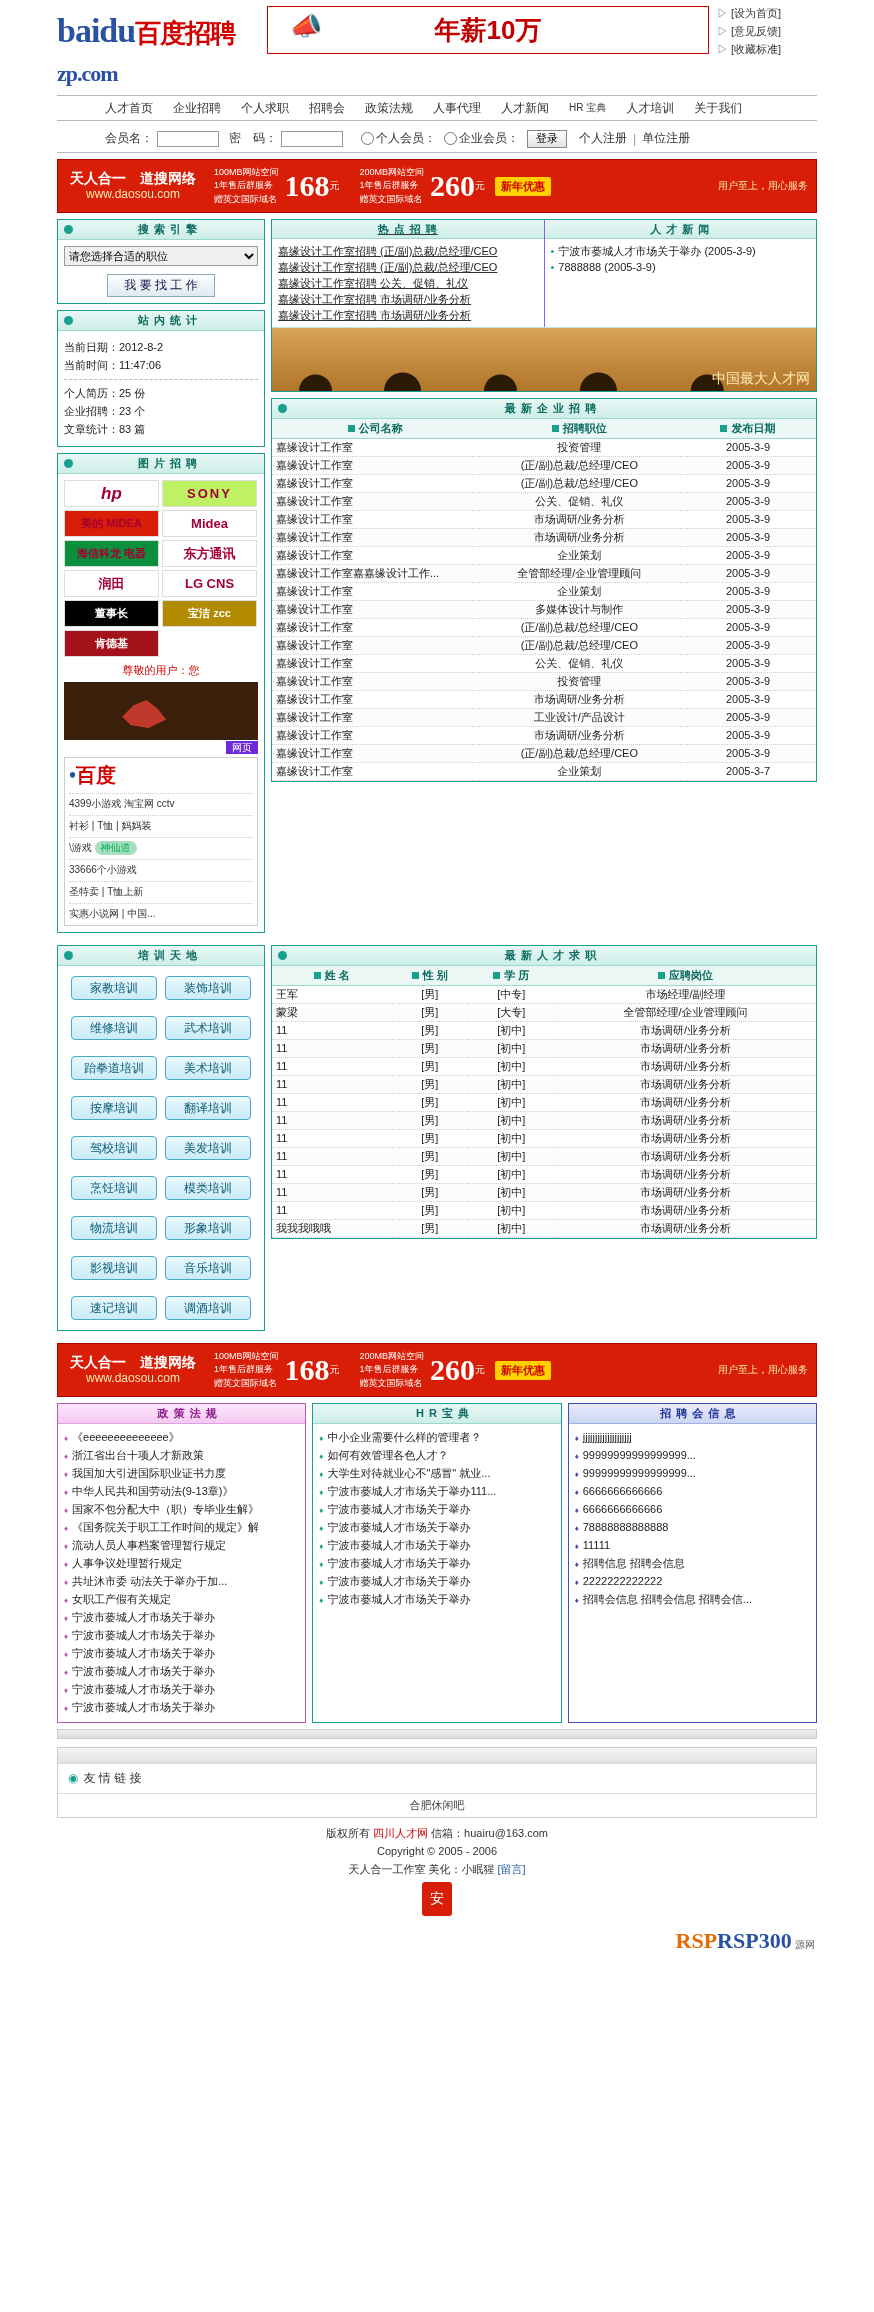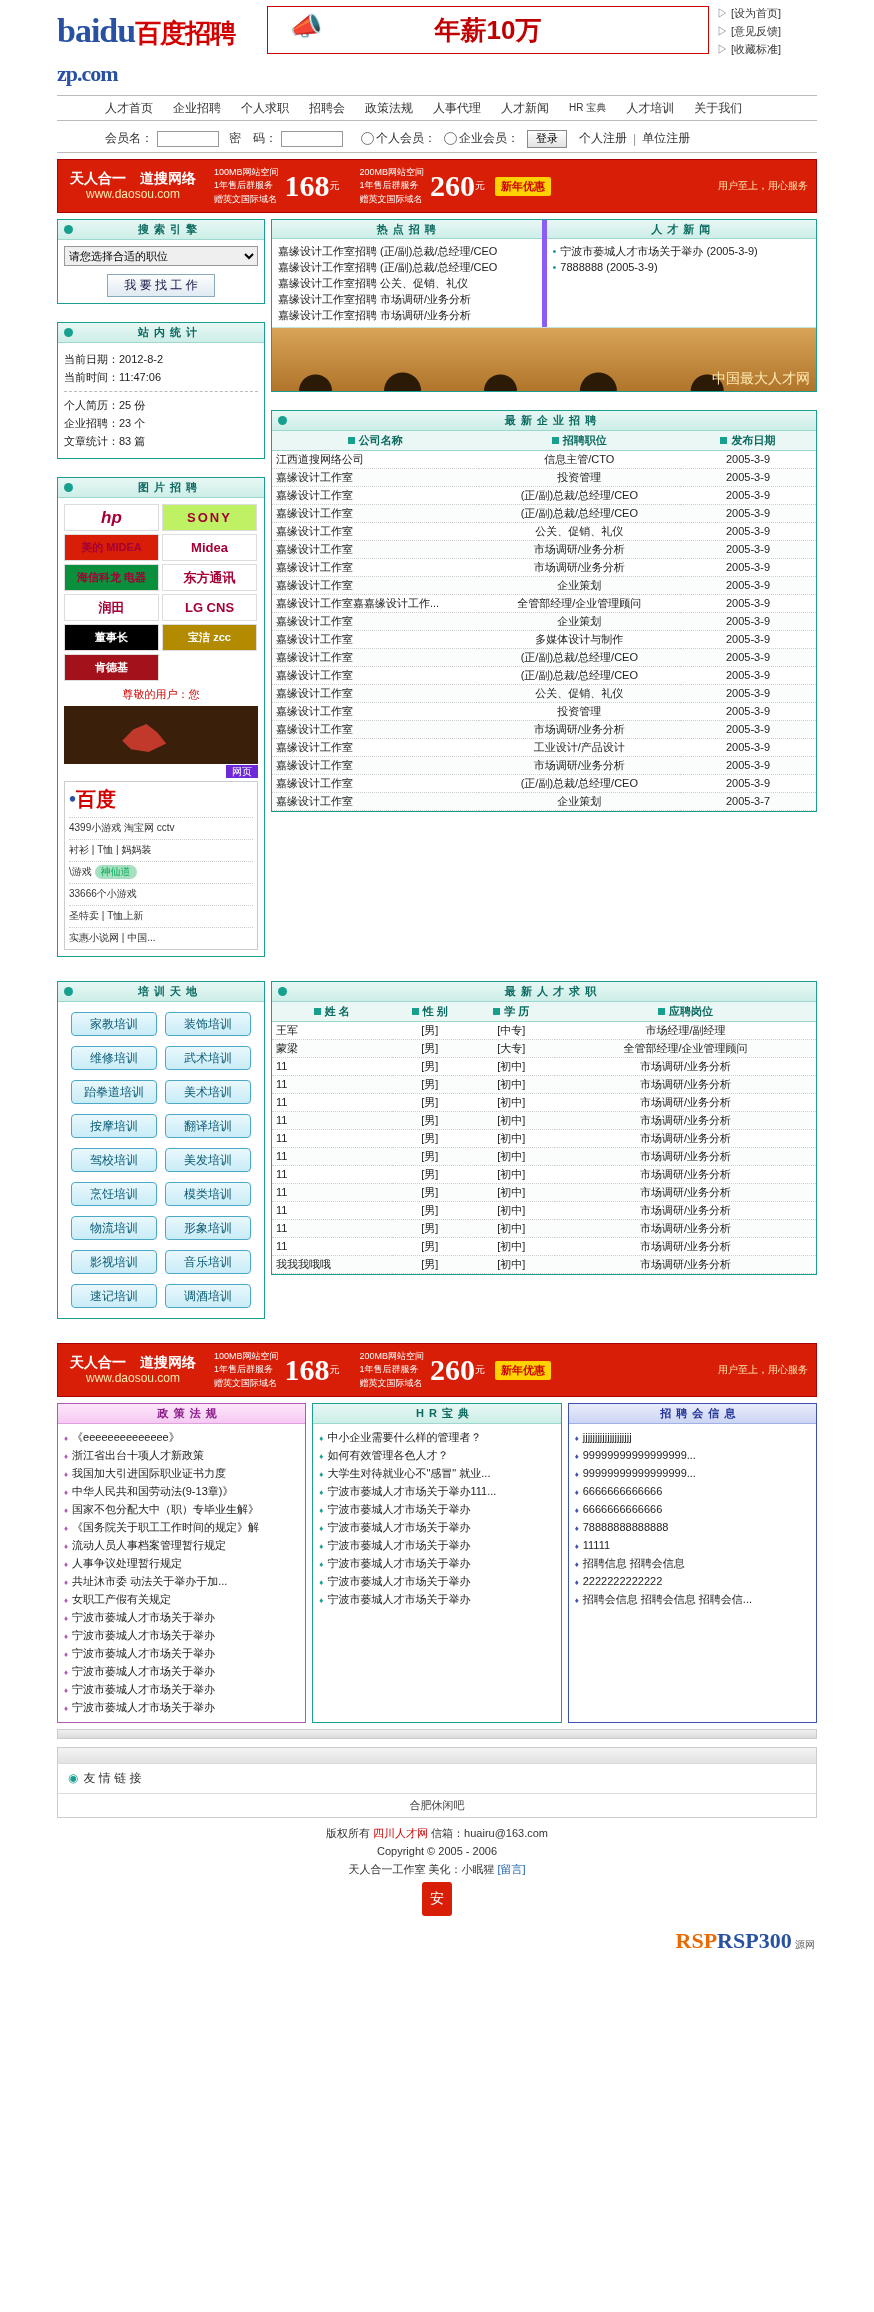--- a/index.html
+++ b/index.html
@@ -49,21 +49,21 @@
   .adstrip .yuan { font-size: 10px; }
   .adstrip .tag { background: #ffd200; color: #c00; font-size: 11px; font-weight: bold; padding: 2px 6px; margin-left: 10px; border-radius: 2px; }
   .adstrip .last { margin-left: auto; font-size: 10px; padding-right: 8px; color: #ffe9b0; }
 
   
   .cols { display: flex; margin: 6px 10px 0 10px; gap: 6px; }
   .colL { width: 208px; }
   .colR { flex: 1; }
 
   
-  .panel { border: 1px solid #1a9e8f; margin-bottom: 18px; background: #fff; }
+  .panel { border: 1px solid #1a9e8f; margin-bottom: 6px; background: #fff; }
   .panel-hd { height: 20px; background: linear-gradient(#e8f7f4,#cdeee8); border-bottom: 1px solid #9ed7ce; display: flex; align-items: center; padding: 0 6px; font-size: 11px; color: #0b6b60; font-weight: bold; }
   .panel-hd .dot { width: 9px; height: 9px; border-radius: 50%; background: #17a08e; margin-right: 5px; flex: 0 0 auto; }
   .panel-hd .ttl { flex: 1; text-align: center; letter-spacing: 1px; }
   .panel-bd { padding: 6px; }
 
   
   .sel { width: 100%; height: 20px; font-size: 11px; border: 1px solid #999; }
   .centerbtn { text-align: center; margin-top: 8px; }
   .gobtn { border: 1px solid #8ab; background: linear-gradient(#fdfdfd,#dfeaf2); font-size: 12px; padding: 2px 16px; color: #114; }
 
@@ -91,27 +91,27 @@
   .horse:after { content: ""; position: absolute; left: 30%; top: 18px; width: 44px; height: 28px; background: #c0392b; clip-path: polygon(0 60%,25% 20%,55% 0,80% 30%,100% 70%,60% 100%,20% 90%); }
   .mini-tab { text-align: right; }
   .mini-tab span { background: #6d28d9; color: #fff; font-size: 10px; padding: 1px 6px; }
   .baidu-box { border: 1px solid #ccc; padding: 4px; margin-top: 2px; }
   .baidu-logo { font-size: 20px; font-weight: bold; font-family: "Liberation Serif", serif; }
   .baidu-logo .bb { color: #2851a3; } .baidu-logo .rr { color: #d30000; }
   .smallrow { font-size: 10px; color: #333; margin-top: 4px; border-top: 1px dotted #ccc; padding-top: 3px; }
   .greenpill { display: inline-block; background: #a7e0c0; color: #0a5; font-size: 10px; padding: 0 6px; border-radius: 7px; }
 
   
-  .tr-grid { display: flex; flex-wrap: wrap; gap: 10px 8px; justify-content: center; padding: 4px 0; }
+  .tr-grid { display: flex; flex-wrap: wrap; gap: 16px 8px; justify-content: center; padding: 4px 0; }
   .tr-btn { width: 86px; height: 24px; border: 1px solid #4aa8c8; border-radius: 4px; background: linear-gradient(#eaf8fd,#c9ecf7); color: #0a5b75; font-size: 12px; display: flex; align-items: center; justify-content: center; }
 
   
   .split2 { display: flex; }
   .split2 > div { flex: 1; }
-  .split2 .left { border-right: 5px solid #8b5cf6; }
+  .split2 .left { border-right: 1px solid #8b5cf6; text-decoration: underline; }
   .sub-hd { height: 19px; background: linear-gradient(#e8f7f4,#cdeee8); border-bottom: 1px solid #9ed7ce; display: flex; align-items: center; justify-content: center; font-size: 11px; color: #0b6b60; font-weight: bold; letter-spacing: 1px; }
   .list { padding: 4px 6px; }
   .list .it { font-size: 11px; line-height: 16px; color: #222; }
   .list .it.dot:before { content: "\2022"; color: #17a08e; margin-right: 4px; }
 
   
   table.grid { width: 100%; border-collapse: collapse; font-size: 11px; }
   table.grid th { background: #eaf7f4; color: #0b6b60; font-weight: bold; height: 19px; border-bottom: 1px solid #9ed7ce; font-size: 11px; }
   table.grid th .sq { display: inline-block; width: 7px; height: 7px; background: #17a08e; margin-right: 4px; }
   table.grid td { height: 18px; border-bottom: 1px dotted #cfcfcf; padding: 0 4px; color: #222; }
@@ -339,25 +339,20 @@
         <table class="grid">
           <thead>
             <tr>
               <th style="width:38%"><span class="sq"></span><span>公司名称</span></th>
               <th style="width:37%"><span class="sq"></span><span>招聘职位</span></th>
               <th style="width:25%"><span class="sq"></span><span>发布日期</span></th>
             </tr>
           </thead>
           <tbody>
             <tr>
-                <td>江西道搜网络公司</td>
-                <td class="c">信息主管/CTO</td>
-                <td class="c">2005-3-9</td>
-              </tr>
-            <tr>
                 <td>嘉缘设计工作室</td>
                 <td class="c">投资管理</td>
                 <td class="c">2005-3-9</td>
               </tr>
             <tr>
                 <td>嘉缘设计工作室</td>
                 <td class="c">(正/副)总裁/总经理/CEO</td>
                 <td class="c">2005-3-9</td>
               </tr>
             <tr>

